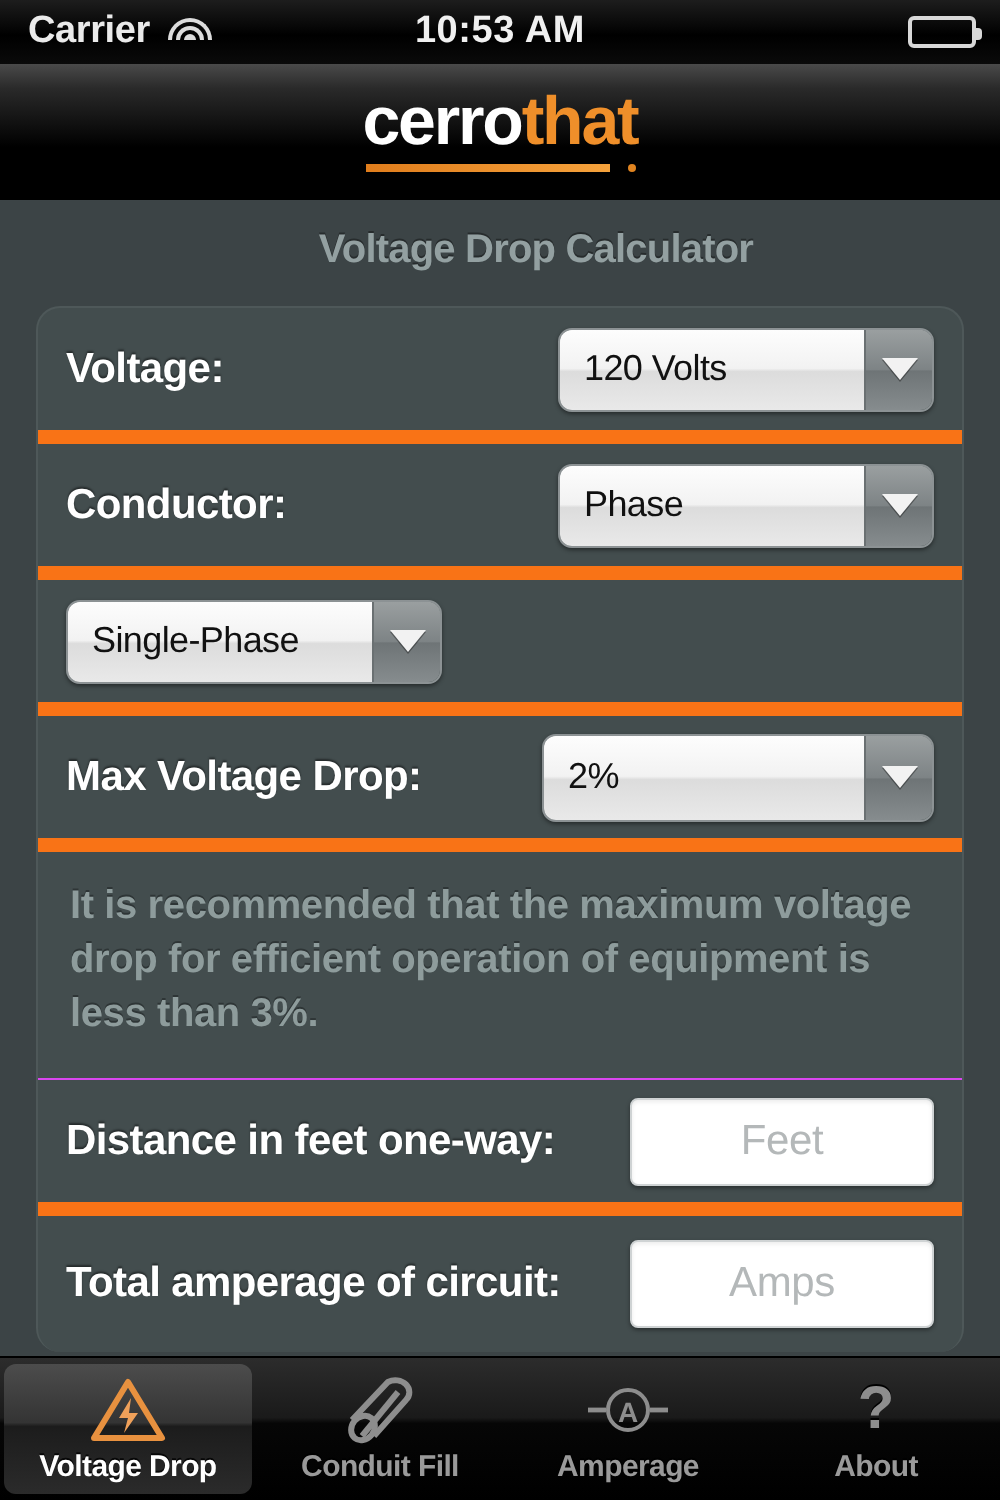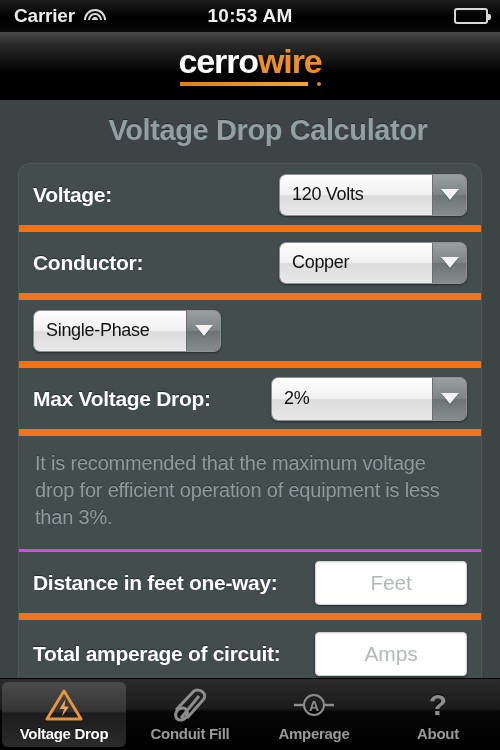--- a/index.html
+++ b/index.html
@@ -51,21 +51,21 @@
   .logo .rule{
     position:absolute; left:2px; right:14px; bottom:1px; height:4px;
     background:linear-gradient(to right,#e07d1c,#f5a23c);
   }
   .logo .dot{ position:absolute; right:1px; bottom:1px; width:4px; height:4px; border-radius:50%; background:#e08420; }
 
   
   .content{ position:absolute; top:100px; left:0; right:0; bottom:0; background:#3c4446; }
 
   .page-title{
-    text-align:center; color:#93a0a1; font-size:29px; font-weight:bold;
+    text-align:center; color:#93a0a1; font-size:20px; font-weight:bold;
     letter-spacing:-0.4px; padding:14px 0 16px; text-shadow:0 -1px 0 rgba(0,0,0,.35);margin-left:36px;
   }
 
   .card{
     margin:0 18px; background:#434d4e; border-radius:12px;
     border:1px solid #4e5859; border-bottom:none; overflow:hidden;
   }
   .row{
     display:flex; align-items:center; justify-content:space-between;
     padding:0 14px; height:68px; border-bottom:7px solid #f97316;
@@ -98,21 +98,21 @@
     border-top:11px solid #f2f2f2; filter:drop-shadow(0 1px 0 rgba(0,0,0,.35));
   }
   .dd-w-voltage .dd-body{ width:152px; }
   .dd-w-conductor .dd-body{ width:152px; }
   .dd-w-phase .dd-body{ width:152px; }
   .dd-w-maxdrop{ height:44px; }
   .dd-w-maxdrop .dd-body{ width:160px; }
 
   
   .note-row{
-    padding:14px 16px 18px; border-bottom:3px solid #d946ef;
+    padding:14px 16px 18px; border-bottom:1px solid #d946ef;font-weight:bold;
   }
   .note-text{
     color:#8e9c9c; font-size:20px; line-height:1.35; letter-spacing:-0.2px;
     text-shadow:0 -1px 0 rgba(0,0,0,.3);
   }
 
   
   .textfield{
     width:152px; height:44px; background:#fff; border-radius:4px;
     border:1px solid #cfd3d4;
@@ -165,21 +165,21 @@
     <div class="sb-time">10:53 AM</div>
     <div class="sb-right">
       <span class="battery">
         <span class="fill"></span><span class="cap"></span>
       </span>
     </div>
   </div>
 
   <div class="brandbar">
     <div class="logo">
-      <span class="word"><span class="cerro">cerro</span><span class="wire">wire</span></span>
+      <span class="word"><span class="cerro">cerro</span><span class="wire">that</span></span>
       <span class="rule"></span>
       <span class="dot"></span>
     </div>
   </div>
 
   <div class="content">
 
     <div class="page-title">Voltage Drop Calculator</div>
 
     <div class="card">
@@ -190,21 +190,21 @@
           <span class="dd-body">120 Volts</span>
           <span class="dd-arrow">
               <span class="caret"></span>
             </span>
         </span>
       </div>
 
       <div class="row">
         <span class="row-label">Conductor:</span>
         <span class="dropdown dd-w-conductor">
-          <span class="dd-body">Copper</span>
+          <span class="dd-body">Phase</span>
           <span class="dd-arrow">
               <span class="caret"></span>
             </span>
         </span>
       </div>
 
       <div class="row">
         <span class="dropdown dd-w-phase">
           <span class="dd-body">Single-Phase</span>
           <span class="dd-arrow">

